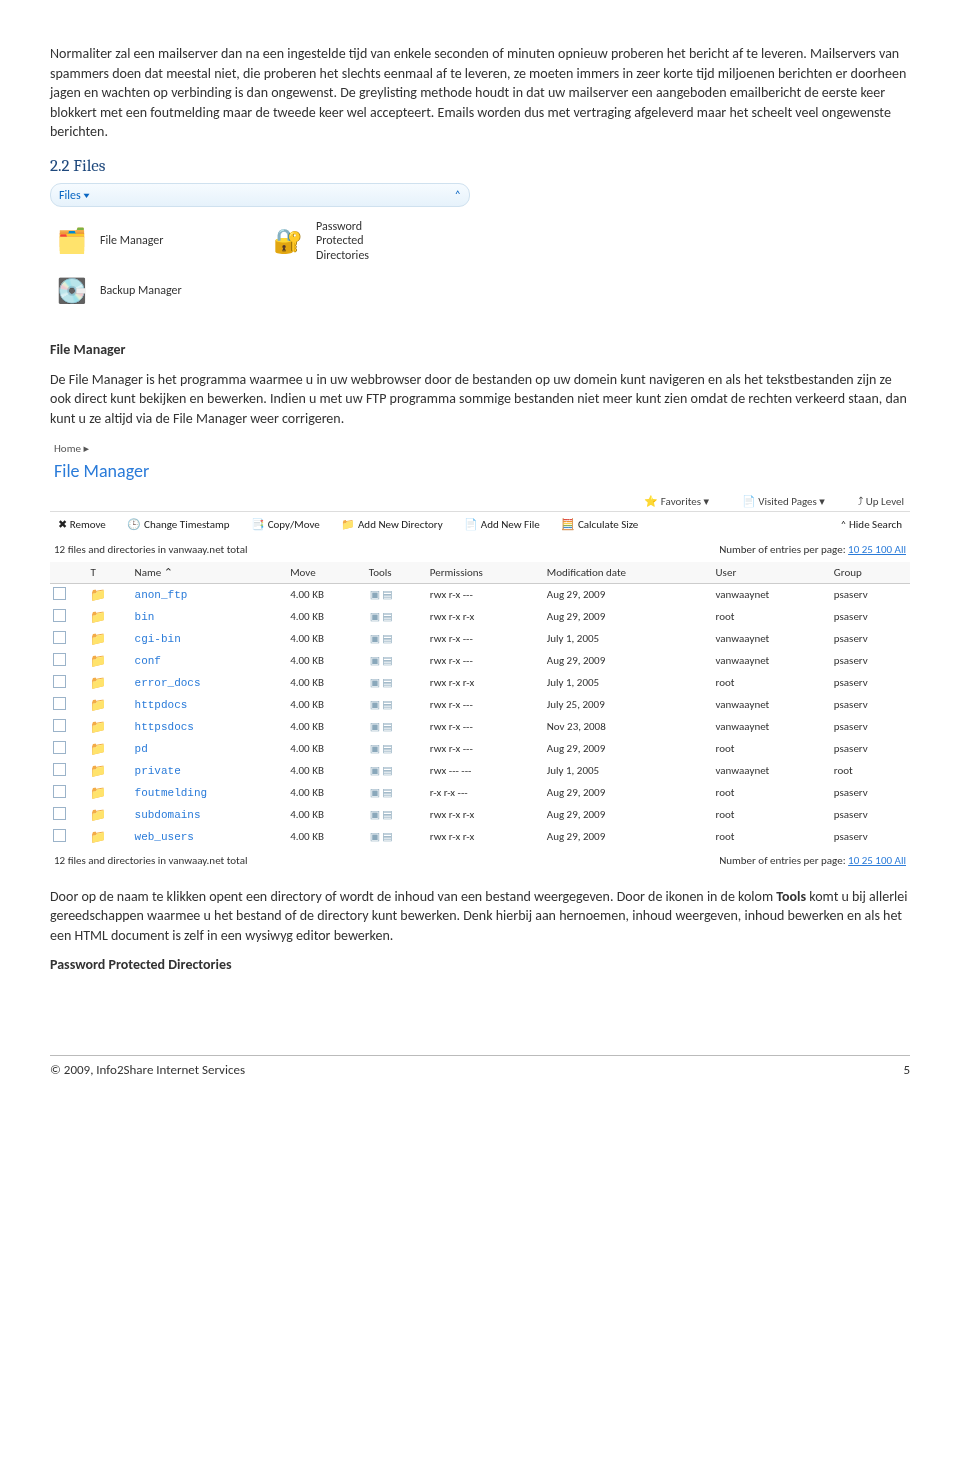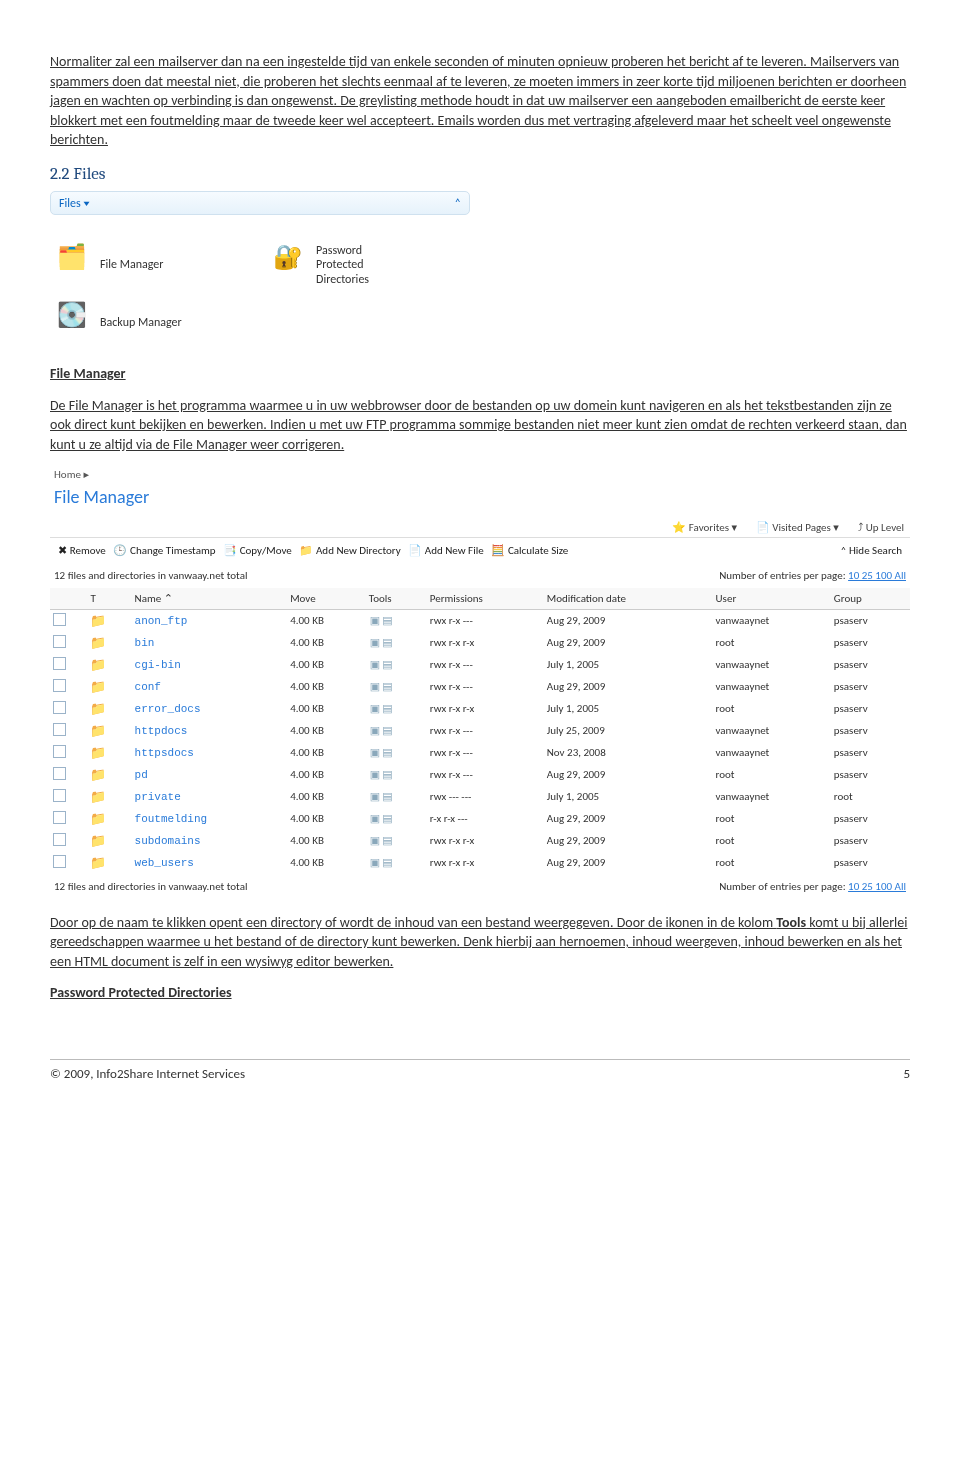--- a/index.html
+++ b/index.html
@@ -4,80 +4,80 @@
 <style>
   body {
     font-family: Calibri, Arial, sans-serif;
     font-size: 14px;
     color: #333;
     margin: 0;
     padding: 40px 50px 20px 50px;
     width: 860px;
     background: #fff;
   }
-  p { margin: 12px 0 10px 0; line-height: 1.4; text-decoration: underline; }
+  p { margin: 4px 0 10px 0; line-height: 1.4; }
   h2 {
     color: #1F497D;
     font-size: 17px;
     font-weight: normal;
     margin: 14px 0 8px 0;
     font-family: Cambria, serif;
   }
   .bold { font-weight: bold; }
   .panel-screenshot {
     width: 420px;
     border: none;
     margin: 8px 0 20px 0;
     background: #fff;
   }
   .panel-header {
     background: linear-gradient(#f6fbff, #e6f2fb);
     border: 1px solid #cfe1ef;
-    border-radius: 5px;
+    border-radius: 11px;
     padding: 4px 8px;
     font-size: 12px;
     color: #0a66c2;
     display:flex;align-items:center;justify-content:space-between;
   }
   .panel-body {
     display: grid;
     grid-template-columns: 1fr 1fr;
     gap: 10px 20px;
     padding: 12px 4px;
   }
   .pi { display:flex; align-items:center; gap:10px; font-size:12px; color:#333;}
   .pi .ico { width:36px;height:36px; display:flex;align-items:center;justify-content:center;font-size:24px;}
-  .pi .lbl { line-height:1.2;margin-top:16px; }
+  .pi .lbl { line-height:1.2; }
   .fm-screenshot {
     width: 860px;
     font-size: 11px;
     color:#333;
     margin: 8px 0 14px 0;
   }
   .fm-bread { padding:3px 4px; color:#555;}
   .fm-title { color:#2a7bd9; font-size:18px; padding:2px 4px 10px 4px;}
   .fm-favbar {
-    display:flex;justify-content:flex-end;gap:19px;
+    display:flex;justify-content:flex-end;gap:33px;
     padding:3px 6px; border-bottom:1px solid #ddd;
   }
   .fm-favbar span{color:#444;}
   .fm-searchbar{
     display:flex;align-items:center;gap:10px;
     padding:6px 4px;
   }
   .fm-searchbar input{
     border:1px solid #b5c8dc; height:18px; width:260px; font-size:11px;
   }
   .fm-btn{color:#222;padding:2px 4px;}
   .fm-toolbar{
     display:flex;gap:14px;align-items:center;
     padding:4px 4px;
     justify-content:space-between;
   }
-  .fm-toolbar .left{display:flex;gap:0;}
+  .fm-toolbar .left{display:flex;gap:14px;}
   .fm-summary{
     display:flex;justify-content:space-between;
     padding:6px 4px;color:#333;
   }
   .fm-summary a{color:#2a7bd9;text-decoration:underline;text-align:center;}
   table.fm-table{
     width:100%; border-collapse:collapse; font-size:11px;
   }
   table.fm-table th{
     text-align:left;font-weight:normal;color:#333;
@@ -87,21 +87,21 @@
   table.fm-table td{
     padding:3px 3px; border-bottom:0;
   }
   .chk{width:11px;height:11px;border:1px solid #9bb3c9;display:inline-block;background:#fff;}
   .folder-ico{color:#f6c96a;font-size:13px;}
   .tool-ico{color:#8aa8bb;font-size:11px;margin:0 1px;}
   .name-link{color:#2a7bd9;font-family:Liberation Mono, monospace;}
   .footer{
     display:flex;justify-content:space-between;
     border-top:1px solid #bbb;
-    margin-top:56px;padding-top:6px;font-size:13px;color:#333;
+    margin-top:80px;padding-top:6px;font-size:13px;color:#333;
   }
   .arrow{display:inline-block;transform:scaleY(.7);}
 </style>
 </head>
 <body>
 
 <p>Normaliter zal een mailserver dan na een ingestelde  tijd van enkele seconden of minuten opnieuw proberen het bericht af te leveren. Mailservers van spammers doen dat meestal niet, die  proberen het slechts eenmaal af te leveren, ze moeten immers in zeer korte tijd miljoenen berichten er doorheen jagen en wachten op verbinding is dan ongewenst. De greylisting methode houdt in dat uw mailserver een aangeboden emailbericht de eerste keer blokkert  met een foutmelding maar de tweede keer wel accepteert. Emails worden dus met vertraging afgeleverd maar het scheelt veel  ongewenste berichten.</p>
 
 <h2>2.2 Files</h2>
 

